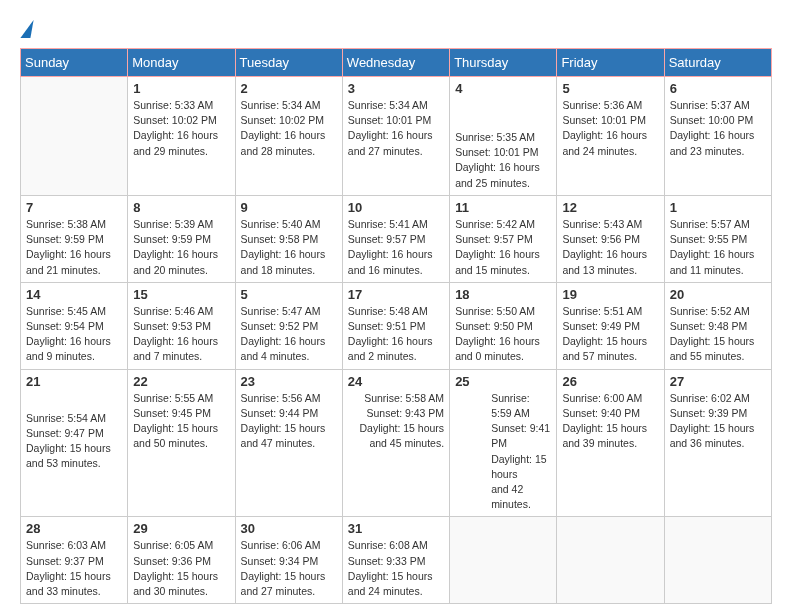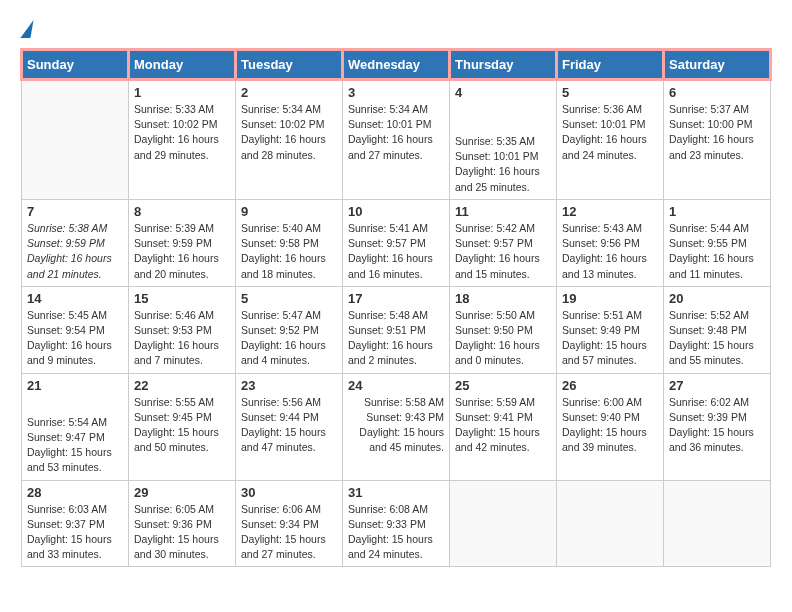--- a/index.html
+++ b/index.html
@@ -59,22 +59,22 @@
       width: 100%;
       border-collapse: collapse;
       font-size: 11px;
     }
     .calendar th {
       background: #2e75b6;
       color: #fff;
       padding: 6px 4px;
       text-align: left;
       font-size: 13px;
-      font-weight: bold;
-      border: 3px solid #fca5a5;
+      font-weight: normal;
+      border: 1px solid #fca5a5;
     }
     .calendar td {
       border: 1px solid #ccc;
       vertical-align: top;
       padding: 4px 5px;
       width: 107px;
       min-height: 80px;
       background: #fff;
     }
     .calendar td.empty {
@@ -163,21 +163,21 @@
           <div class="day-number">6</div>
           <div class="day-info" style="white-space: pre-line;">Sunrise: 5:37 AM
 Sunset: 10:00 PM
 Daylight: 16 hours
 and 23 minutes.</div>
         </td>
       </tr>
       <tr>
         <td>
           <div class="day-number">7</div>
-          <div class="day-info" style="white-space: pre-line; font-style: italic;">Sunrise: 5:38 AM
+          <div class="day-info" style="white-space: pre-line;">Sunrise: 5:38 AM
 Sunset: 9:59 PM
 Daylight: 16 hours
 and 21 minutes.</div>
         </td>
         <td>
           <div class="day-number">8</div>
           <div class="day-info" style="white-space: pre-line;">Sunrise: 5:39 AM
 Sunset: 9:59 PM
 Daylight: 16 hours
 and 20 minutes.</div>
@@ -205,21 +205,21 @@
         </td>
         <td>
           <div class="day-number">12</div>
           <div class="day-info" style="white-space: pre-line;">Sunrise: 5:43 AM
 Sunset: 9:56 PM
 Daylight: 16 hours
 and 13 minutes.</div>
         </td>
         <td>
           <div class="day-number">1</div>
-          <div class="day-info" style="white-space: pre-line;">Sunrise: 5:44 AM
+          <div class="day-info" style="white-space: pre-line;">Sunrise: 5:57 AM
 Sunset: 9:55 PM
 Daylight: 16 hours
 and 11 minutes.</div>
         </td>
       </tr>
       <tr>
         <td>
           <div class="day-number">14</div>
           <div class="day-info" style="white-space: pre-line;">Sunrise: 5:45 AM
 Sunset: 9:54 PM
@@ -293,21 +293,21 @@
         </td>
         <td>
           <div class="day-number">24</div>
           <div class="day-info" style="white-space: pre-line; text-align: right;">Sunrise: 5:58 AM
 Sunset: 9:43 PM
 Daylight: 15 hours
 and 45 minutes.</div>
         </td>
         <td>
           <div class="day-number">25</div>
-          <div class="day-info" style="white-space: pre-line;">Sunrise: 5:59 AM
+          <div class="day-info" style="white-space: pre-line; margin-left: 36px;">Sunrise: 5:59 AM
 Sunset: 9:41 PM
 Daylight: 15 hours
 and 42 minutes.</div>
         </td>
         <td>
           <div class="day-number">26</div>
           <div class="day-info" style="white-space: pre-line;">Sunrise: 6:00 AM
 Sunset: 9:40 PM
 Daylight: 15 hours
 and 39 minutes.</div>

